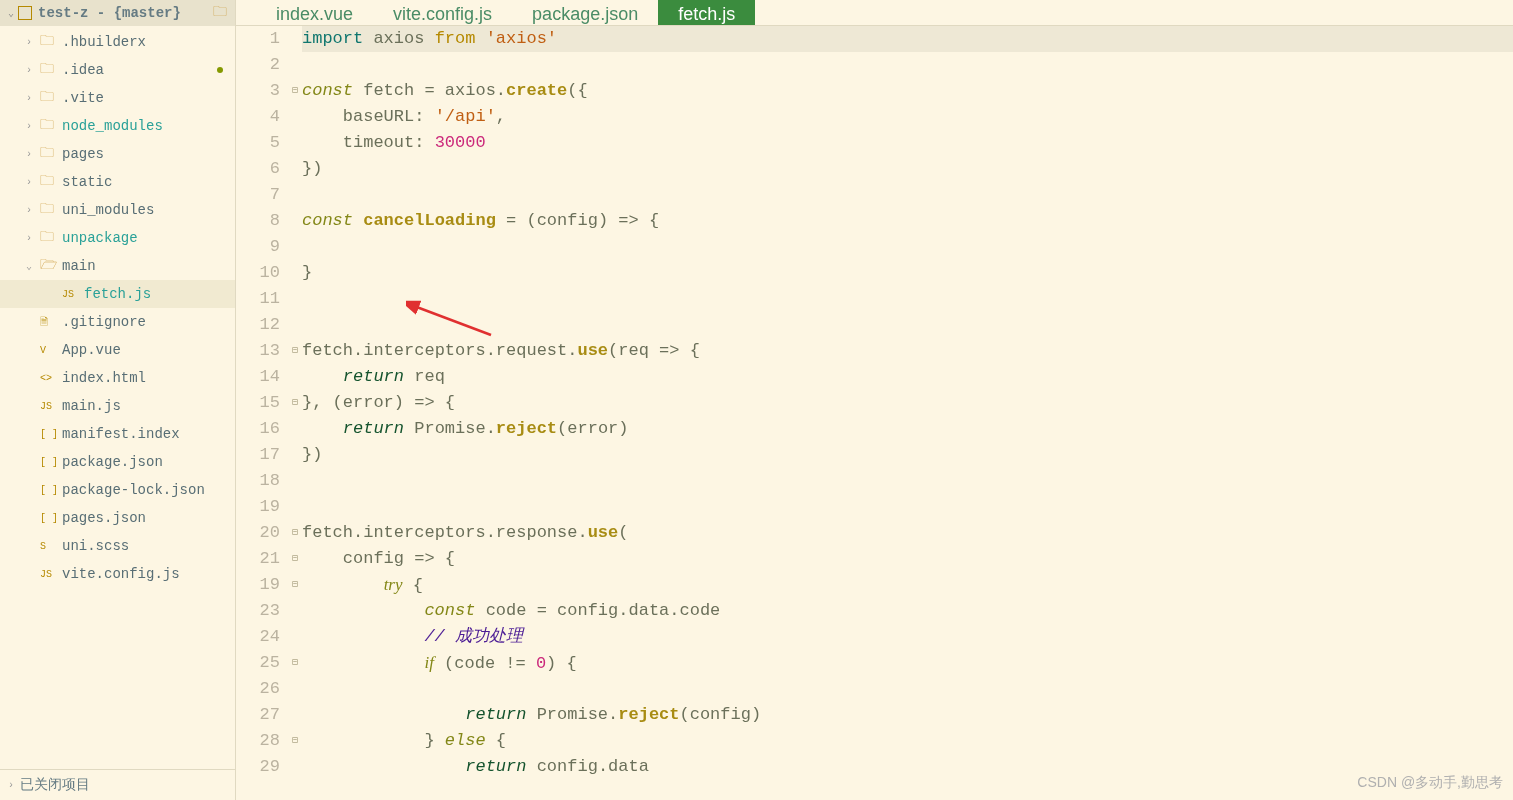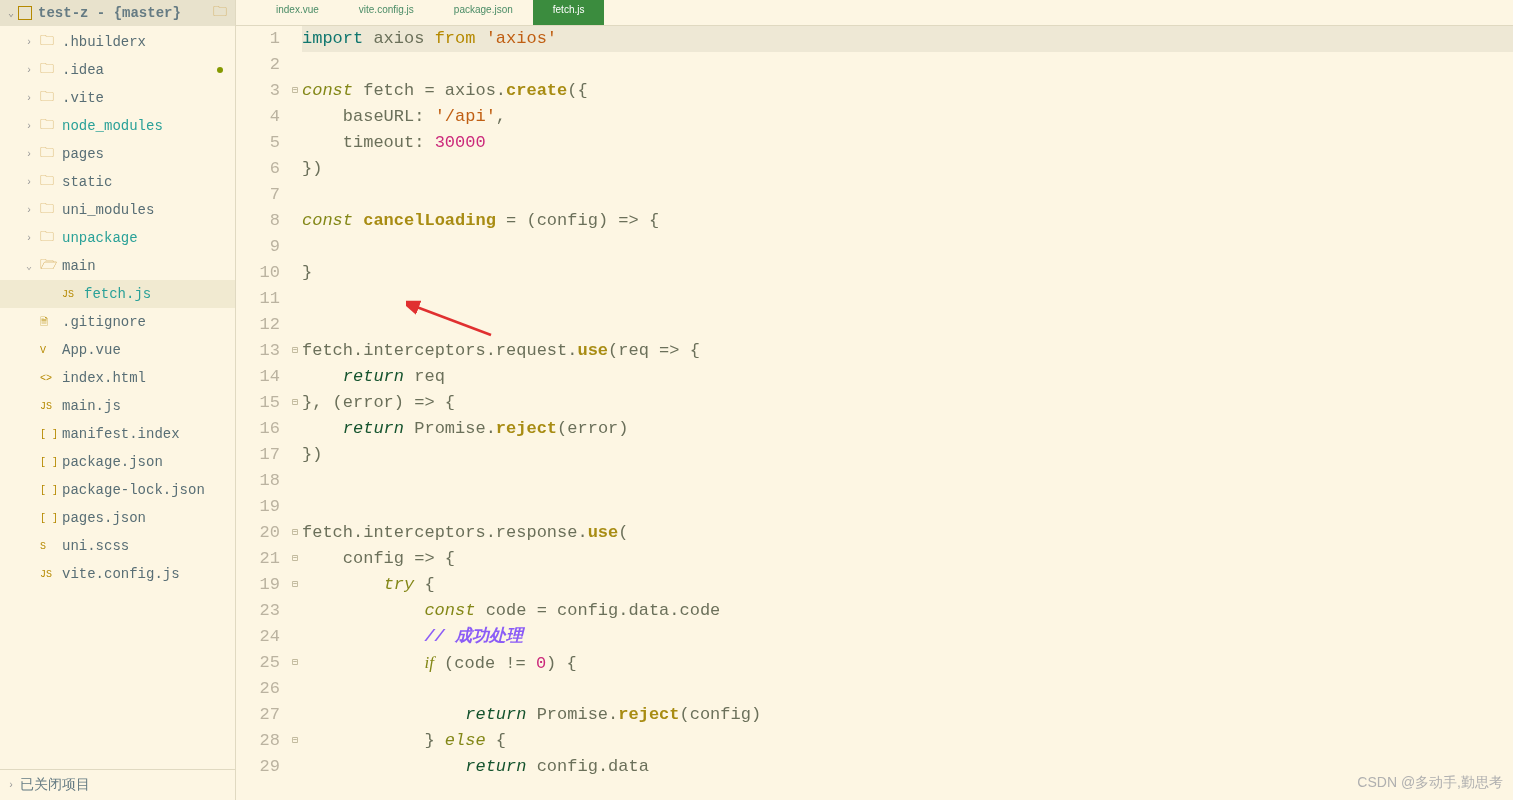--- a/index.html
+++ b/index.html
@@ -62,21 +62,21 @@
     .main { flex: 1; display: flex; flex-direction: column; position: relative; }
     .tabs {
       display: flex;
       height: 26px;
       background: #fdf6e3;
       border-bottom: 1px solid #e0d9c1;
       padding-left: 20px;
     }
     .tab {
       padding: 4px 20px;
-      font-size: 10px;
+      font-size: 18px;
       color: #4a8c66;
       cursor: pointer;
       font-family: Arial, sans-serif;
     }
     .tab.active {
       background: #3b8c3e;
       color: #fff;
     }
     .editor {
       flex: 1;
@@ -107,28 +107,28 @@
       font-family: Consolas, "Courier New", monospace;
     }
     .code .line { height: 26px; }
     .code .line.hl { background: #eee8d5; }
     .kw-import { color: #0f766e; }
     .kw-from { color: #b58900; }
     .kw-const { color: #838717; font-style: italic; }
     .kw-return { color: #14532d; font-style: italic; }
     .kw-if { color: #838717; font-style: italic; font-family: Liberation Serif, serif; }
     .kw-else { color: #838717; font-style: italic; }
-    .kw-try { color: #838717; font-style: italic; }
+    .kw-try { color: #838717; font-style: italic; font-family: Liberation Serif, serif; }
     .func { color: #a88c13; font-weight: bold; }
     .dot { color: #6b705a; }
     .str { color: #c05f13; margin-top: 16px; }
     .num { color: #cb297b; }
     .punc { color: #6b705a; }
     .arrow { color: #6b705a; }
-    .comment { color: #8b5cf6; font-style: italic; font-weight: bold; }
+    .comment { color: #4c1d95; font-style: italic; }
     .plain { color: #6b705a; }
     .arrow-annotation {
       position: absolute;
       left: 170px;
       top: 300px;
       pointer-events: none;
       z-index: 10;
     }
     .watermark {
       position: absolute;

